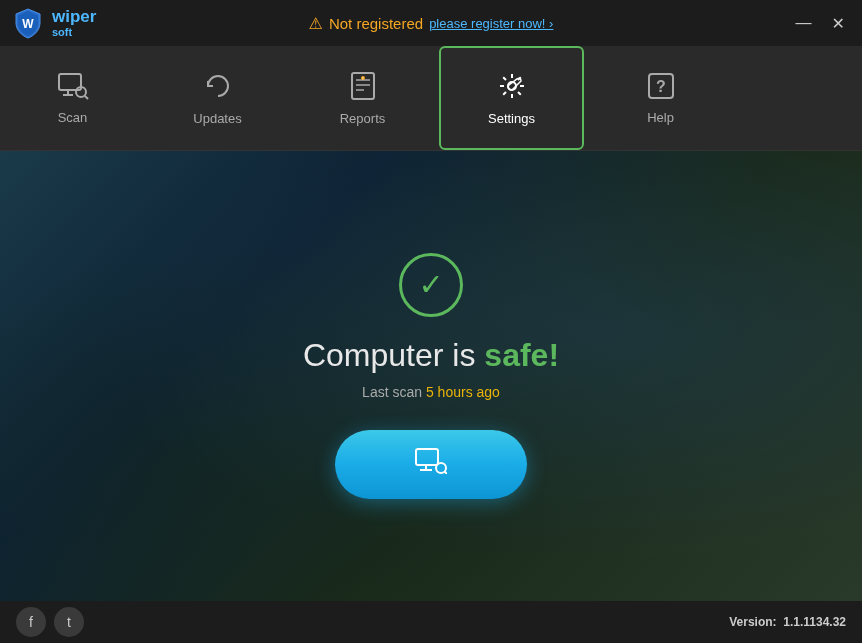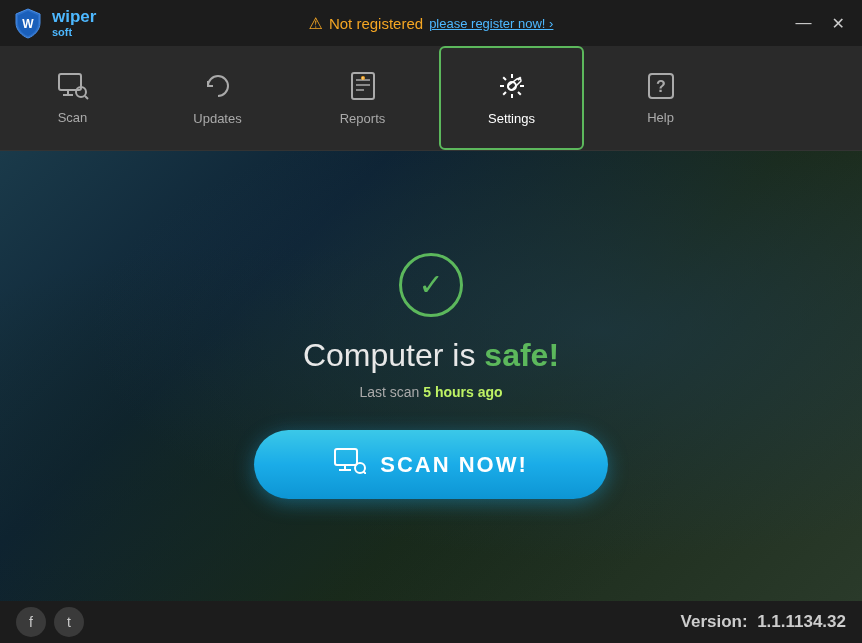--- a/index.html
+++ b/index.html
@@ -175,22 +175,22 @@
     .status-text .safe {
       color: #5cb85c;
       font-weight: 600;
     }
     .last-scan {
       color: #aaa;
       font-size: 14px;
       margin-top: -10px;
     }
     .last-scan .time {
-      color: #bef264;
-      font-weight: 700;
+      color: #eab308;
+      font-weight: 400;
     }
     .scan-btn {
       background: linear-gradient(180deg, #3bc8e8 0%, #1aace8 50%, #0d95d4 100%);
       border: none;
       border-radius: 40px;
       padding: 18px 80px;
       color: white;
       font-size: 22px;
       font-weight: 700;
       letter-spacing: 2px;
@@ -228,21 +228,21 @@
       display: flex;
       align-items: center;
       justify-content: center;
       color: #ccc;
       font-size: 14px;
       cursor: pointer;
       border: none;
     }
     .version-text {
       color: #777;
-      font-size: 17px;
+      font-size: 12px;
     }
     .version-text span {
       color: #ccc;
       font-weight: 600;
     }
   </style>
 </head>
 <body>
 
 <div class="title-bar">
@@ -353,21 +353,20 @@
     <button class="scan-btn">
       <span class="scan-btn-icon">
         <svg width="32" height="26" viewBox="0 0 32 26" fill="none">
           <rect x="1" y="1" width="22" height="16" rx="2" stroke="white" stroke-width="2" fill="none"></rect>
           <line x1="11" y1="17" x2="11" y2="22" stroke="white" stroke-width="2"></line>
           <line x1="5" y1="22" x2="17" y2="22" stroke="white" stroke-width="2"></line>
           <circle cx="26" cy="20" r="5" stroke="white" stroke-width="2" fill="none"></circle>
           <line x1="29.5" y1="23.5" x2="32" y2="26" stroke="white" stroke-width="2"></line>
         </svg>
       </span>
-      <span>SCAN NOW!</span>
     </button>
   </div>
 </div>
 
 <div class="footer">
   <div class="social-icons">
     <button class="social-btn">f</button>
     <button class="social-btn">t</button>
   </div>
   <div class="version-text">

